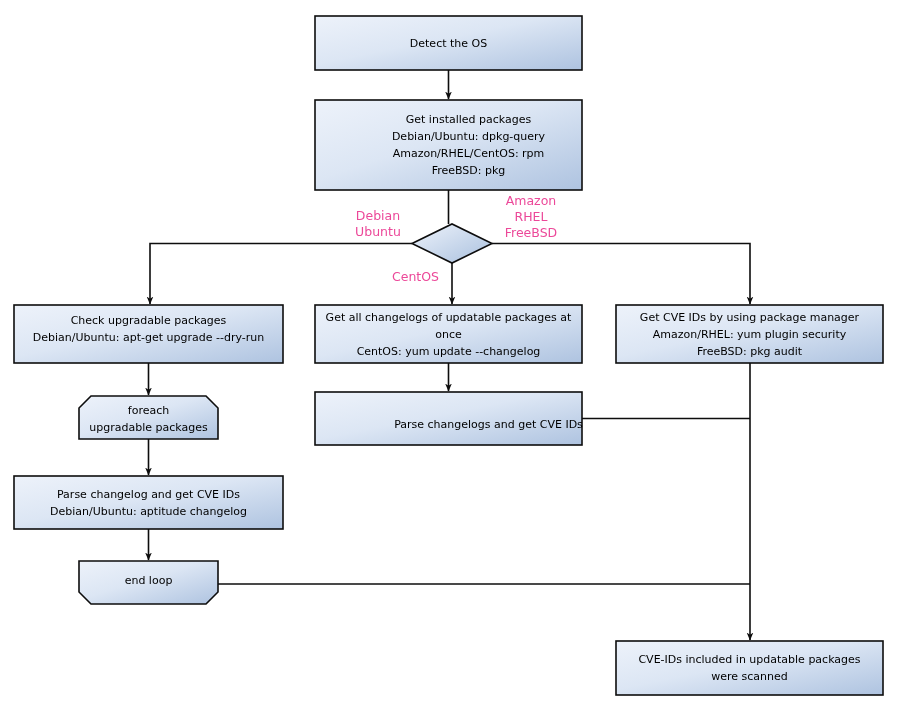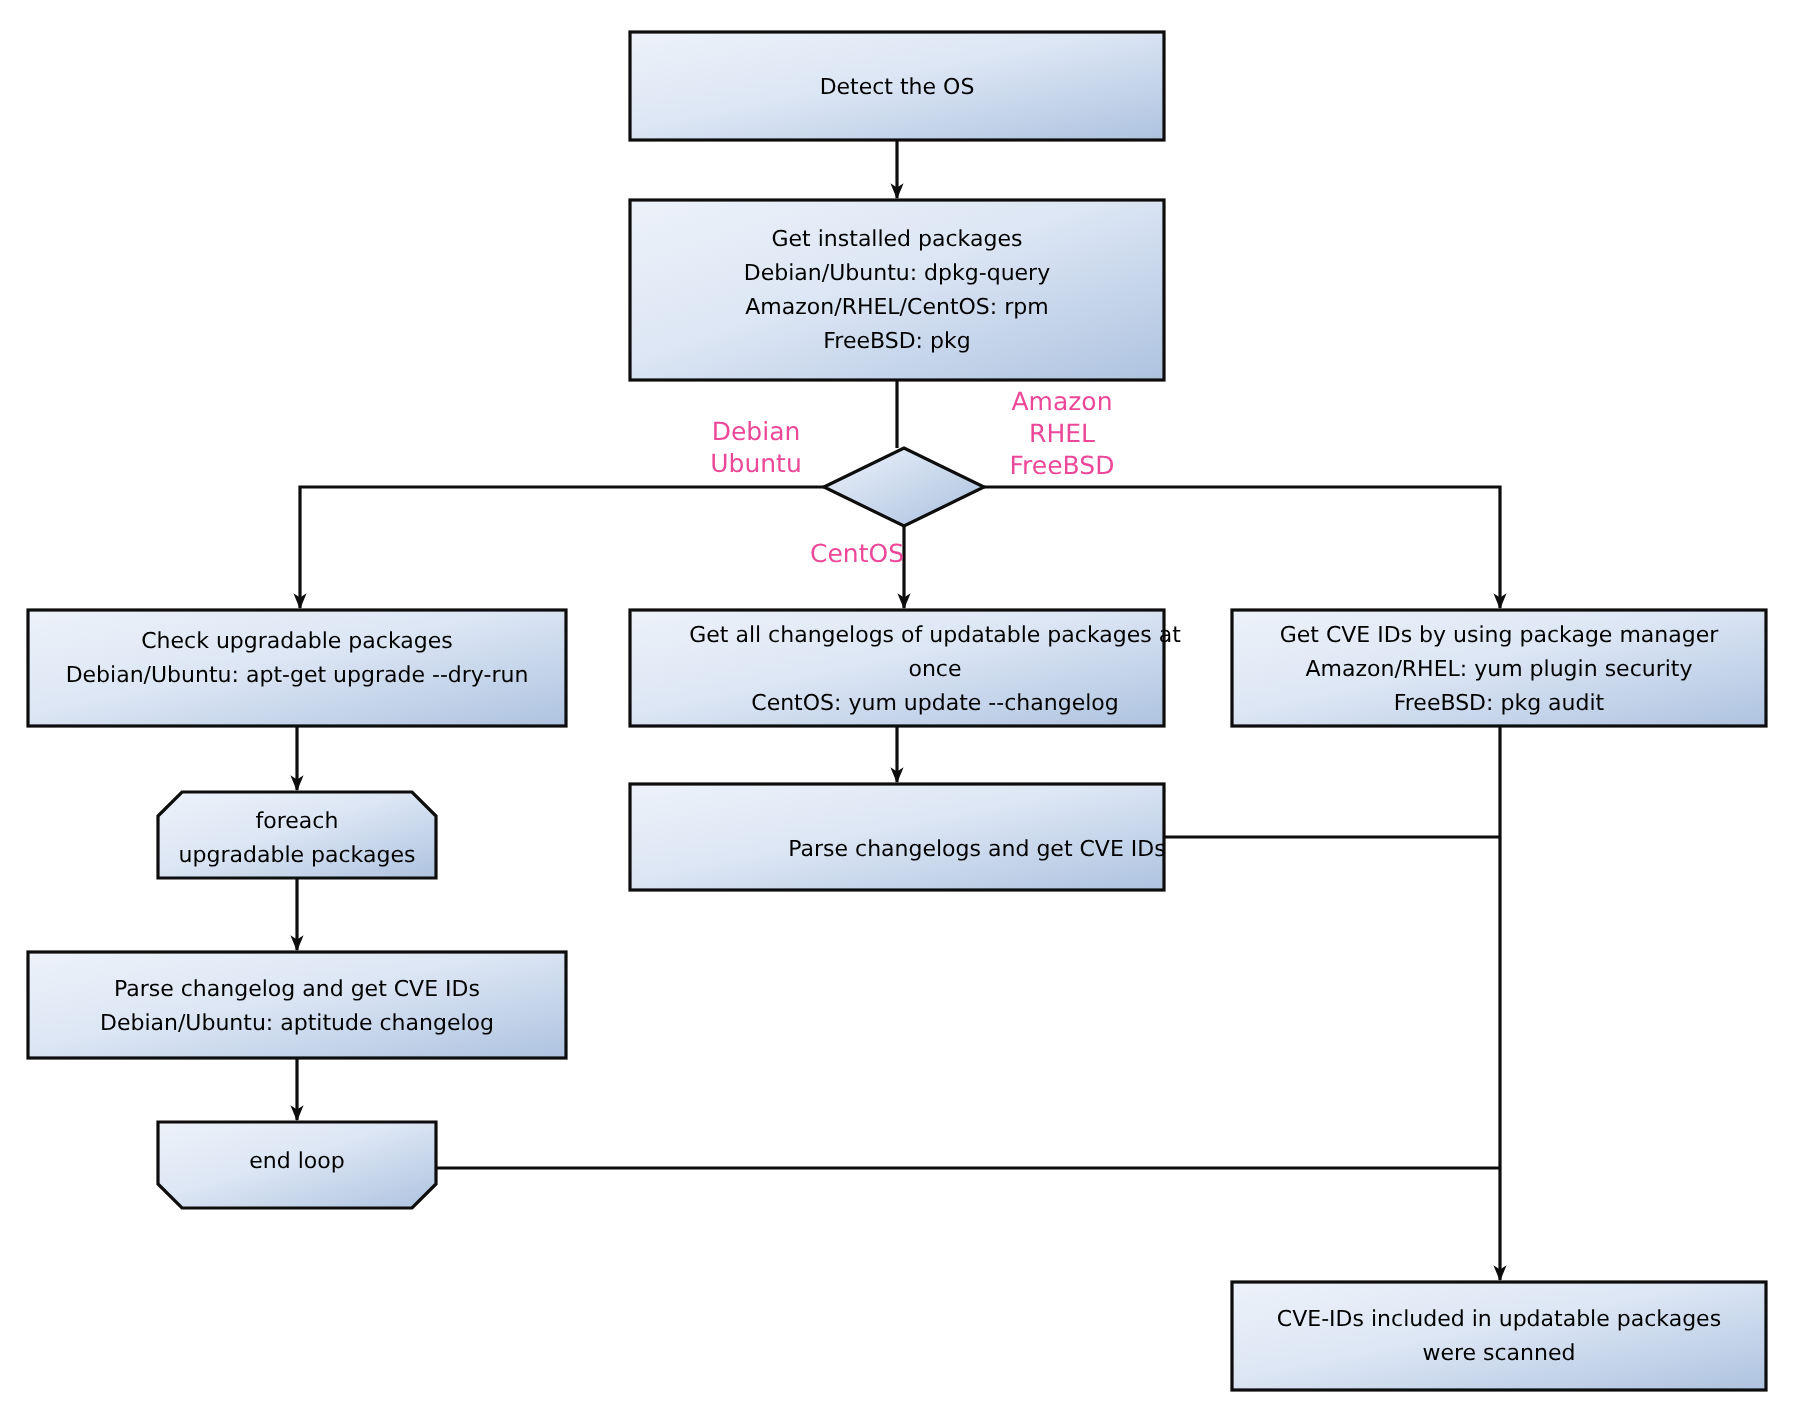--- a/index.html
+++ b/index.html
@@ -108,29 +108,29 @@
     <rect x="14" y="476" width="269" height="53" fill="url(#boxGrad)" stroke="#0d0d0d" stroke-width="1.6"></rect>
 
     <polygon points="79,561 218,561 218,592 206,604 91,604 79,592" fill="url(#boxGrad)" stroke="#0d0d0d" stroke-width="1.6"></polygon>
 
     <rect x="616" y="641" width="267" height="54" fill="url(#boxGrad)" stroke="#0d0d0d" stroke-width="1.6"></rect>
   </g>
 </svg>
 
 <div class="node-label" style="left:315px; top:16px; width:267px; height:54px;">Detect the OS</div>
 
-<div class="node-label" style="left:315px; top:100px; width:267px; height:90px;">Get installed packages
+<div class="node-label" style="left:315px; top:100px; width:267px; height:90px;padding-left:20px;">Get installed packages
 Debian/Ubuntu: dpkg-query
 Amazon/RHEL/CentOS: rpm
 FreeBSD: pkg</div>
 
 <div class="node-label" style="left:14px; top:305px; width:269px; height:47px;">Check upgradable packages
 Debian/Ubuntu: apt-get upgrade --dry-run</div>
 
-<div class="node-label" style="left:315px; top:305px; width:267px; height:58px;margin-left:19px;">Get all changelogs of updatable packages at once
+<div class="node-label" style="left:315px; top:305px; width:267px; height:58px;">Get all changelogs of updatable packages at once
 CentOS: yum update --changelog</div>
 
 <div class="node-label" style="left:616px; top:305px; width:267px; height:58px;">Get CVE IDs by using package manager
 Amazon/RHEL: yum plugin security
 FreeBSD: pkg audit</div>
 
 <div class="node-label" style="left:79px; top:398px; width:139px; height:41px;text-align:center;">foreach
 upgradable  packages</div>
 
 <div class="node-label" style="left:315px; top:392px; width:267px; height:64px;padding-left:40px;">Parse changelogs and get CVE IDs</div>
@@ -143,13 +143,13 @@
 <div class="node-label" style="left:616px; top:641px; width:267px; height:54px;">CVE-IDs included in updatable packages
 were scanned</div>
 
 <div class="edge-label" style="left:348px; top:208px; width:60px; text-align:center;">Debian
 Ubuntu</div>
 
 <div class="edge-label" style="left:496px; top:193px; width:70px; text-align:center;">Amazon
 RHEL
 FreeBSD</div>
 
-<div class="edge-label" style="left:392px; top:269px; width:60px; text-align:right;">CentOS</div>
+<div class="edge-label" style="left:392px; top:269px; width:60px; text-align:left;">CentOS</div>
 
 </body></html>

